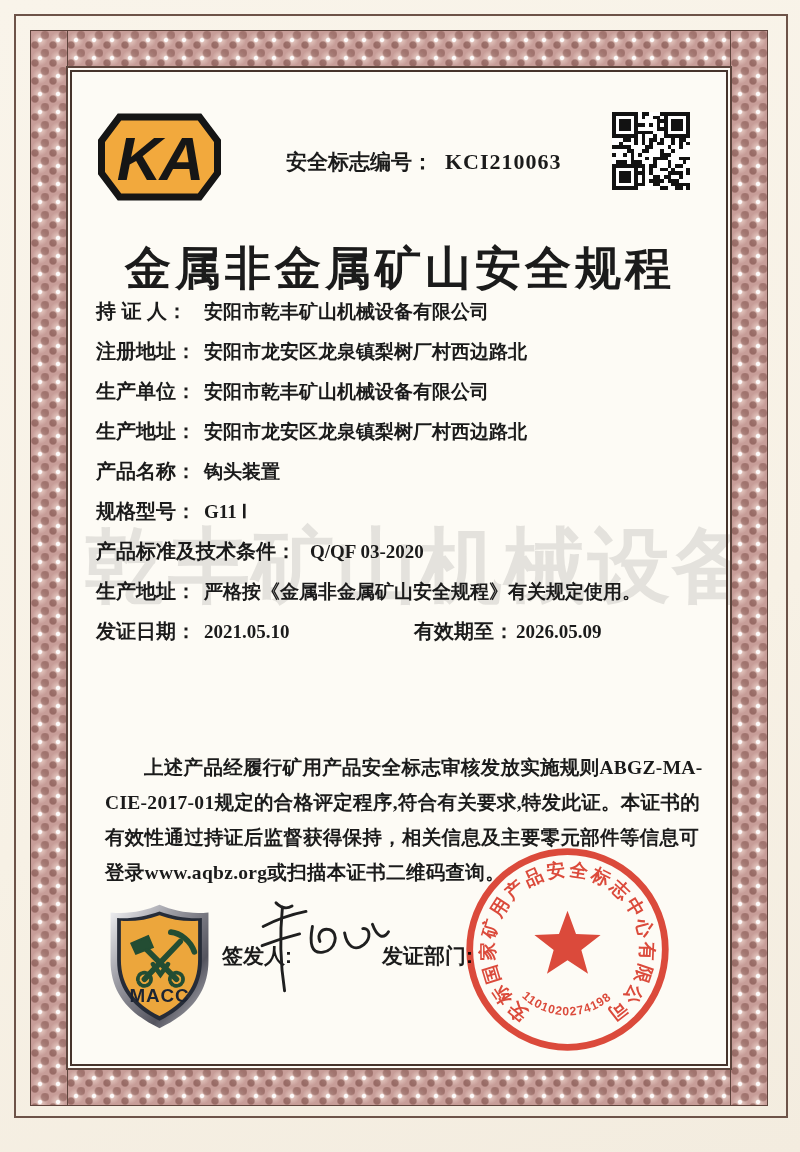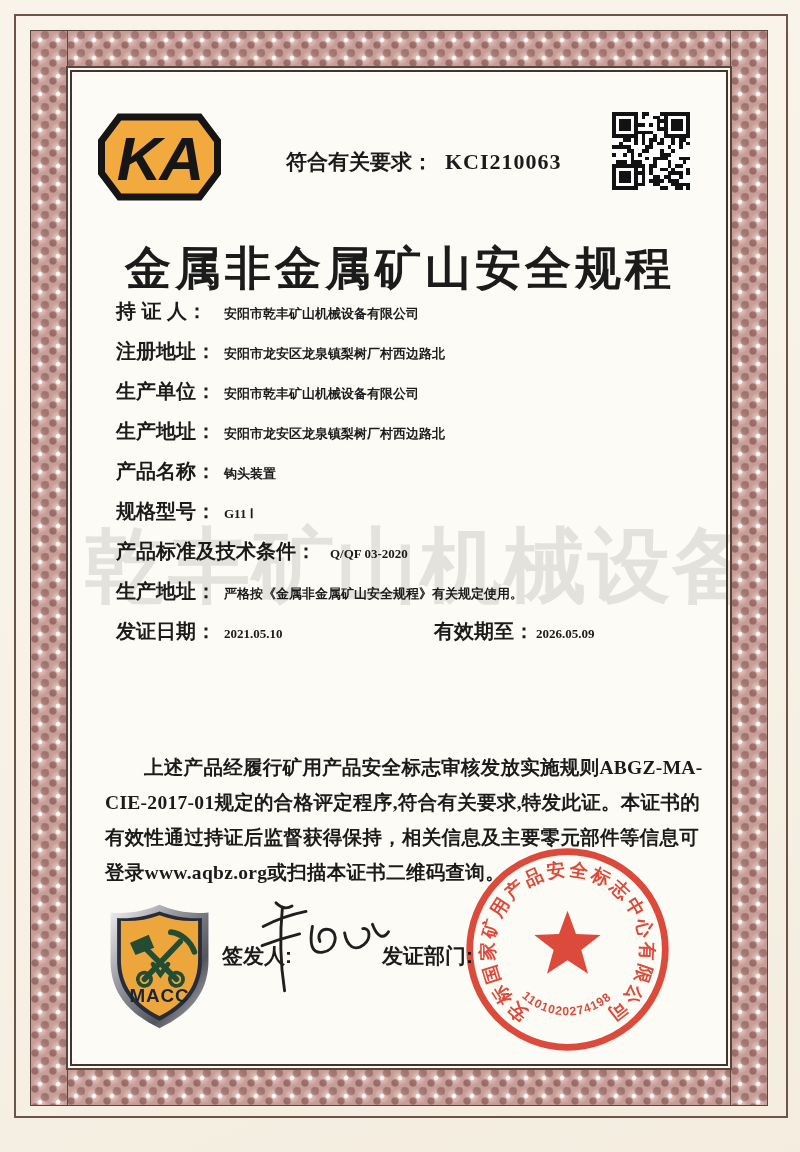--- a/index.html
+++ b/index.html
@@ -36,25 +36,25 @@
   .ka{left:97px;top:113px;width:125px;height:88px;}
   .certno{left:286px;top:148px;display:flex;align-items:baseline;gap:12px;}
   .certno .lab{font-size:21px;font-weight:800;}
   .certno .val{font-family:"Liberation Serif",serif;font-size:22px;font-weight:700;letter-spacing:1px;}
   .qr{left:612px;top:112px;width:78px;height:78px;display:grid;
       grid-template-rows:repeat(21,1fr);grid-template-columns:repeat(21,1fr);background:#fff;}
   .qr div{background:#121212;}
   .title{left:0;right:0;top:207px;text-align:center;font-family:"Liberation Serif",serif;
          font-size:46px;font-weight:900;letter-spacing:4px;}
   
-  .fieldswrap{left:116px;right:80px;top:298px;}
+  .fieldswrap{left:96px;right:80px;top:298px;}
   .row{display:flex;align-items:baseline;height:40px;position:relative;}
   .f-label{font-size:20px;font-weight:800;min-width:108px;flex:0 0 auto;white-space:nowrap;}
   .f-label.wide{min-width:0;margin-right:14px;}
-  .f-value{font-family:"Liberation Serif",serif;font-size:13px;font-weight:700;white-space:nowrap;}
+  .f-value{font-family:"Liberation Serif",serif;font-size:19px;font-weight:700;white-space:nowrap;}
   .pair2{position:absolute;left:318px;top:0;display:flex;align-items:baseline;justify-content:center;}
   .pair2 .f-label{min-width:102px;}
   
   .paragraph{left:105px;right:88px;top:750px;margin:0;text-indent:2em;
     font-family:"Liberation Serif",serif;font-size:19.5px;font-weight:700;line-height:35px;letter-spacing:.3px;}
   
   .shield{left:103px;top:901px;width:113px;height:132px;}
   .signer{left:222px;top:942px;font-size:21px;font-weight:800;}
   .signature{left:246px;top:894px;width:150px;height:112px;}
   .issuer{left:382px;top:942px;font-size:21px;font-weight:800;}
@@ -76,21 +76,21 @@
   <div class="watermark">乾丰矿山机械设备</div>
 
   <div class="content">
 
     <svg class="abs ka" viewBox="0 0 124 88">
       <polygon points="22,4 102,4 120,28 120,60 102,84 22,84 4,60 4,28" fill="#f2a93d" stroke="#151515" stroke-width="7"></polygon>
       <text x="62" y="67" text-anchor="middle" font-size="62" font-weight="900" font-style="italic" letter-spacing="-2" fill="#161616" font-family="Liberation Sans, sans-serif">KA</text>
     </svg>
 
     <div class="abs certno">
-      <span class="lab">符合有关要求：</span>
+      <span class="lab">安全标志编号：</span>
       <span class="val">KCI210063</span>
     </div>
 
     <div class="abs qr">
         <div style="grid-area: 1 / 1;"></div>
         <div style="grid-area: 1 / 2;"></div>
         <div style="grid-area: 1 / 3;"></div>
         <div style="grid-area: 1 / 4;"></div>
         <div style="grid-area: 1 / 5;"></div>
         <div style="grid-area: 1 / 6;"></div>

